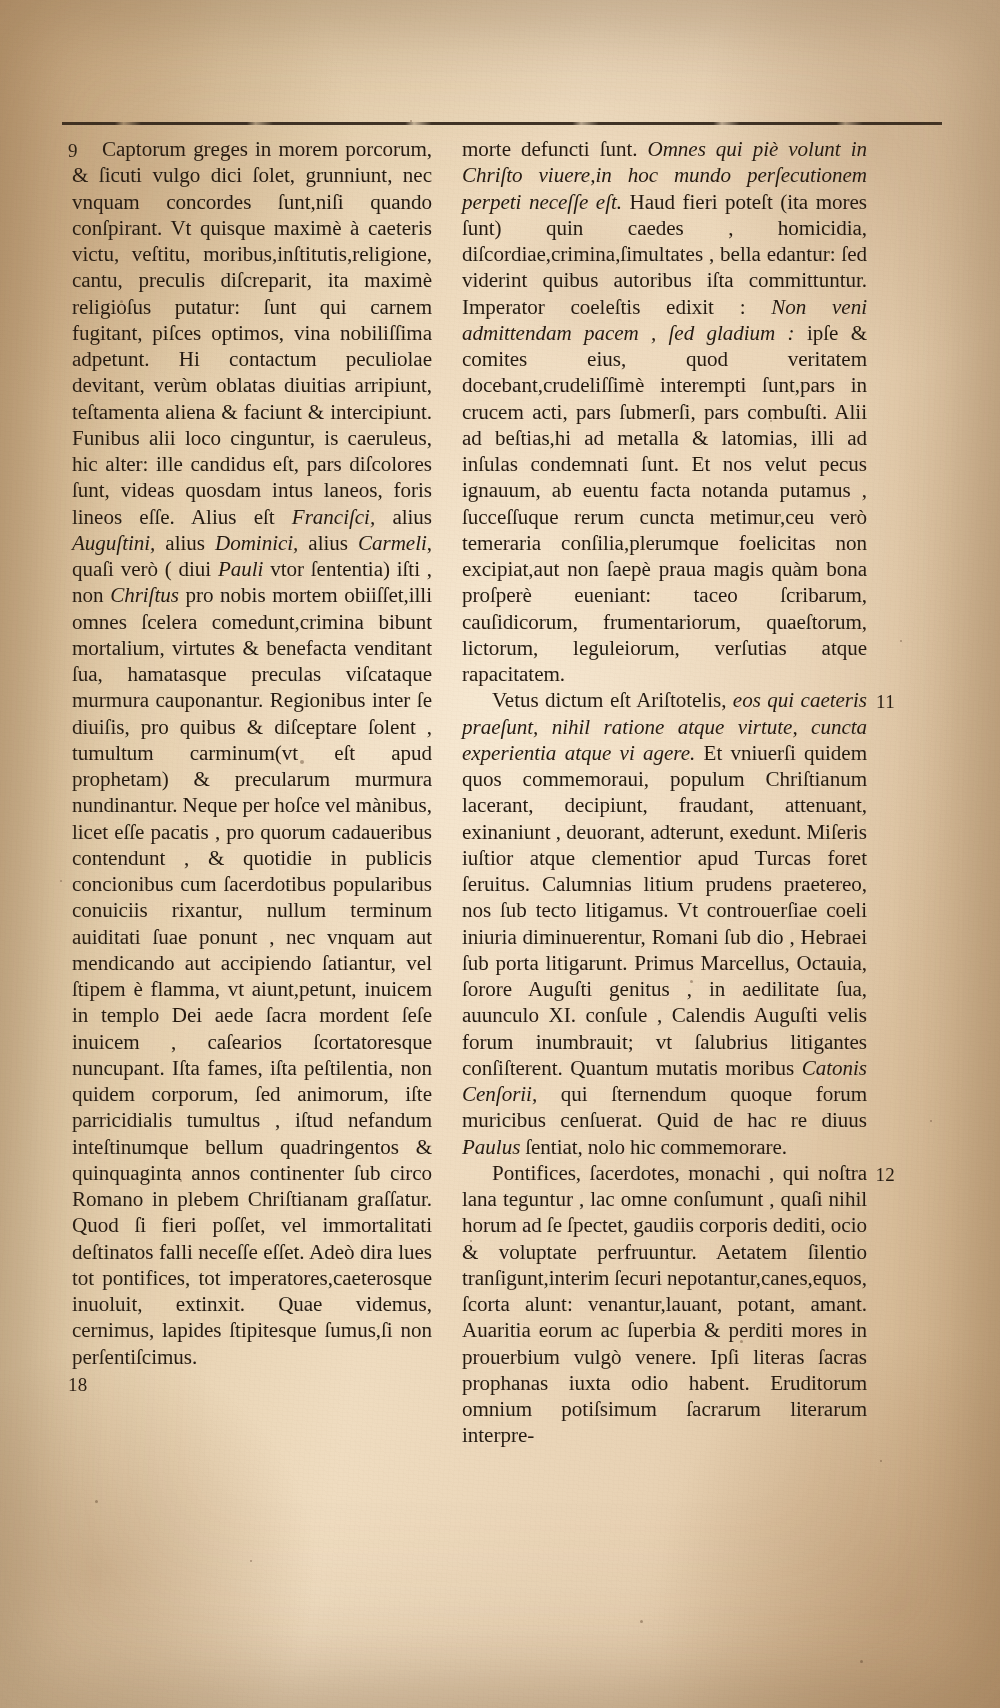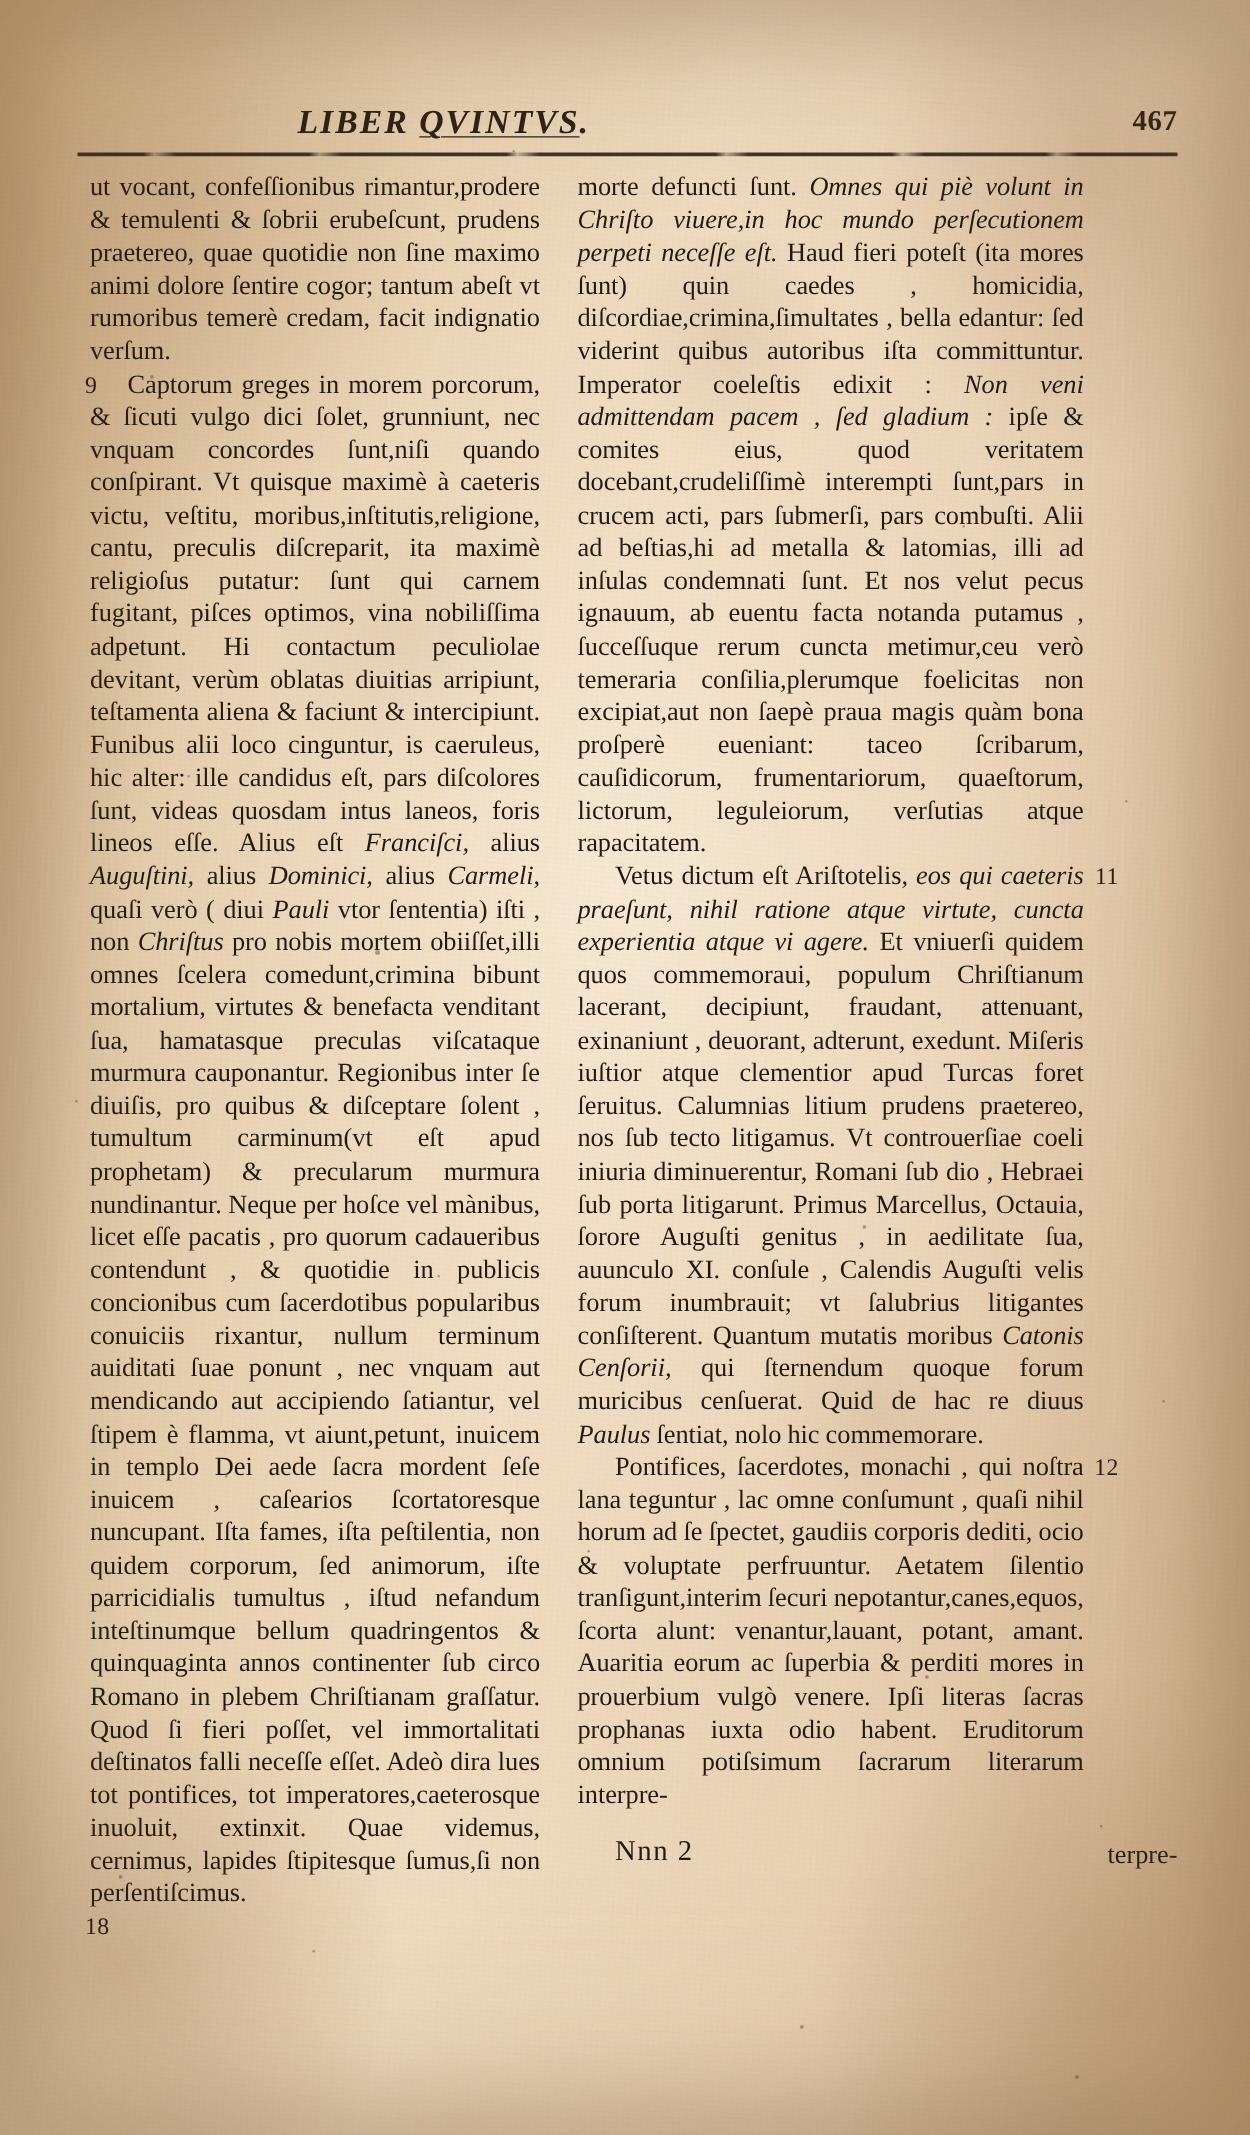--- a/index.html
+++ b/index.html
@@ -162,43 +162,34 @@
     pointer-events: none;
   }
 </style>
 </head>
 <body>
 
 <div class="page">
 
   <div class="grain"></div>
 
-  <div class="head">
-    <div class="head-title"><span>LIBER </span><span class="u">QVINTVS</span><span>.</span></div>
-    <div class="head-folio">467</div>
-  </div>
   <div class="rule"></div>
 
   <div class="cols">
     <div class="col col-left" id="col-left">
-        <p class="noind" style="position: relative;"><span>ut vocant, confeſſionibus rimantur,prodere &amp; temulenti &amp; ſobrii erubeſcunt, prudens praetereo, quae quotidie non ſine maximo animi dolore ſentire cogor; tantum abeſt vt rumoribus temerè credam, facit indignatio verſum.</span></p>
         <p class="ind" style="position: relative;"><span>Captorum greges in morem porcorum, &amp; ſicuti vulgo dici ſolet, grunniunt, nec vnquam concordes ſunt,niſi quando conſpirant.   Vt quisque maximè à caeteris victu, veſtitu, moribus,inſtitutis,religione, cantu, preculis diſcreparit, ita maximè religioſus putatur: ſunt qui carnem fugitant, piſces optimos, vina nobiliſſima adpetunt.   Hi contactum peculiolae devitant, verùm oblatas diuitias arripiunt, teſtamenta aliena &amp; faciunt &amp; intercipiunt.   Funibus alii loco cinguntur, is caeruleus, hic alter: ille candidus eſt, pars diſcolores ſunt, videas quosdam intus laneos, foris lineos eſſe. Alius eſt </span><i>Franciſci,</i><span> alius </span><i>Auguſtini,</i><span> alius </span><i>Dominici,</i><span> alius </span><i>Carmeli</i><span>, quaſi verò ( diui </span><i>Pauli</i><span> vtor ſententia) iſti , non </span><i>Chriſtus</i><span> pro nobis mortem obiiſſet,illi omnes ſcelera comedunt,crimina bibunt mortalium, virtutes &amp; benefacta venditant ſua, hamatasque preculas viſcataque murmura cauponantur.   Regionibus inter ſe diuiſis, pro quibus &amp; diſceptare ſolent , tumultum carminum(vt eſt apud prophetam) &amp; precularum murmura nundinantur. Neque per hoſce vel mànibus, licet eſſe pacatis , pro quorum cadaueribus contendunt , &amp; quotidie in publicis concionibus cum ſacerdotibus popularibus conuiciis rixantur, nullum terminum auiditati ſuae ponunt , nec vnquam aut mendicando aut accipiendo ſatiantur, vel ſtipem è flamma, vt aiunt,petunt, inuicem in templo Dei aede ſacra mordent ſeſe inuicem , caſearios ſcortatoresque nuncupant.   Iſta fames, iſta peſtilentia, non quidem corporum, ſed animorum, iſte parricidialis tumultus , iſtud nefandum inteſtinumque bellum quadringentos &amp; quinquaginta annos continenter ſub circo Romano in plebem Chriſtianam graſſatur.   Quod ſi fieri poſſet, vel immortalitati deſtinatos falli neceſſe eſſet.   Adeò dira lues tot pontifices, tot imperatores,caeterosque inuoluit, extinxit. Quae videmus, cernimus, lapides ſtipitesque ſumus,ſi non perſentiſcimus.</span><span class="marg marg-l" style="position: absolute; top: 2px;">9</span></p>
         <p class="ind" style="position: relative;"><span class="marg marg-l" style="position: absolute; top: 2px;">18</span></p>
       </div>
     <div class="col col-right" id="col-right">
         <p class="noind" style="position: relative;"><span>morte defuncti ſunt.   </span><i>Omnes qui piè volunt in Chriſto viuere,in hoc mundo perſecutionem perpeti neceſſe eſt.</i><span>   Haud fieri poteſt (ita mores ſunt) quin caedes , homicidia, diſcordiae,crimina,ſimultates , bella edantur: ſed viderint quibus autoribus iſta committuntur.   Imperator coeleſtis edixit : </span><i>Non veni admittendam pacem , ſed gladium :</i><span> ipſe &amp; comites eius, quod veritatem docebant,crudeliſſimè interempti ſunt,pars in crucem acti, pars ſubmerſi, pars combuſti.   Alii ad beſtias,hi ad metalla &amp; latomias, illi ad inſulas condemnati ſunt.   Et nos velut pecus ignauum, ab euentu facta notanda putamus , ſucceſſuque rerum cuncta metimur,ceu verò temeraria conſilia,plerumque foelicitas non excipiat,aut non ſaepè praua magis quàm bona proſperè eueniant: taceo ſcribarum, cauſidicorum, frumentariorum, quaeſtorum, lictorum, leguleiorum, verſutias atque rapacitatem.</span></p>
         <p class="ind" style="position: relative;"><span>Vetus dictum eſt Ariſtotelis, </span><i>eos qui caeteris praeſunt, nihil ratione atque virtute, cuncta experientia atque vi agere.</i><span>   Et vniuerſi quidem quos commemoraui, populum Chriſtianum lacerant, decipiunt, fraudant, attenuant, exinaniunt , deuorant, adterunt, exedunt.   Miſeris iuſtior atque clementior apud Turcas foret ſeruitus.   Calumnias litium prudens praetereo, nos ſub tecto litigamus.   Vt controuerſiae coeli iniuria diminuerentur, Romani ſub dio , Hebraei ſub porta litigarunt.   Primus Marcellus, Octauia, ſorore Auguſti genitus , in aedilitate ſua, auunculo XI. conſule , Calendis Auguſti velis forum inumbrauit; vt ſalubrius litigantes conſiſterent.   Quantum mutatis moribus </span><i>Catonis Cenſorii,</i><span> qui ſternendum quoque forum muricibus cenſuerat. Quid de hac re diuus </span><i>Paulus</i><span> ſentiat, nolo hic commemorare.</span><span class="marg marg-r" style="position: absolute; top: 2px; right: -28px;">11</span></p>
         <p class="ind" style="position: relative;"><span>Pontifices, ſacerdotes, monachi , qui noſtra lana teguntur , lac omne conſumunt , quaſi nihil horum ad ſe ſpectet, gaudiis corporis dediti, ocio &amp; voluptate perfruuntur.   Aetatem ſilentio tranſigunt,interim ſecuri nepotantur,canes,equos, ſcorta alunt: venantur,lauant, potant, amant.   Auaritia eorum ac ſuperbia &amp; perditi mores in prouerbium vulgò venere.   Ipſi literas ſacras prophanas iuxta odio habent.   Eruditorum omnium potiſsimum ſacrarum literarum interpre-</span><span class="marg marg-r" style="position: absolute; top: 2px; right: -28px;">12</span></p>
       </div>
   </div>
 
-  <div class="footrow">
-    <div class="sig">Nnn 2</div>
-    <div class="catch">terpre-</div>
-  </div>
 
   <div class="vignette"></div>
 <div class="speck" style="left: 120px; top: 300px; width: 3px; height: 3px;"></div>
     <div class="speck" style="left: 820px; top: 250px; width: 2px; height: 2px;"></div>
     <div class="speck" style="left: 300px; top: 760px; width: 4px; height: 4px;"></div>
     <div class="speck" style="left: 690px; top: 980px; width: 3px; height: 3px;"></div>
     <div class="speck" style="left: 180px; top: 1180px; width: 2px; height: 2px;"></div>
     <div class="speck" style="left: 900px; top: 640px; width: 2px; height: 2px;"></div>
     <div class="speck" style="left: 520px; top: 430px; width: 2px; height: 2px;"></div>
     <div class="speck" style="left: 740px; top: 1340px; width: 3px; height: 3px;"></div>

